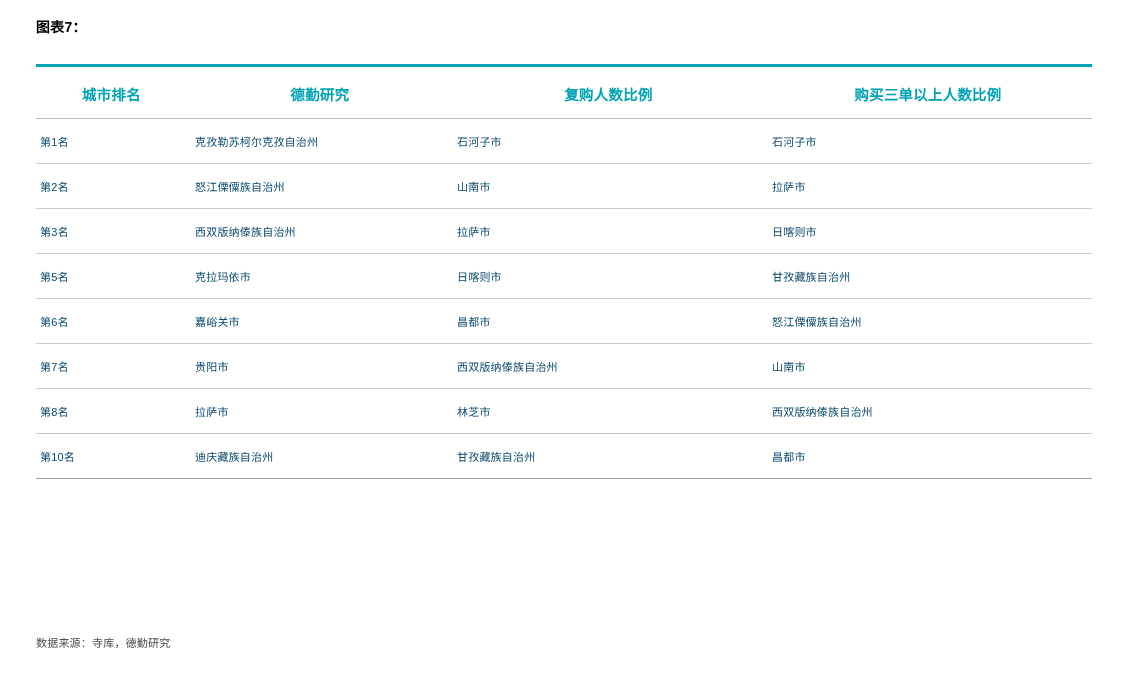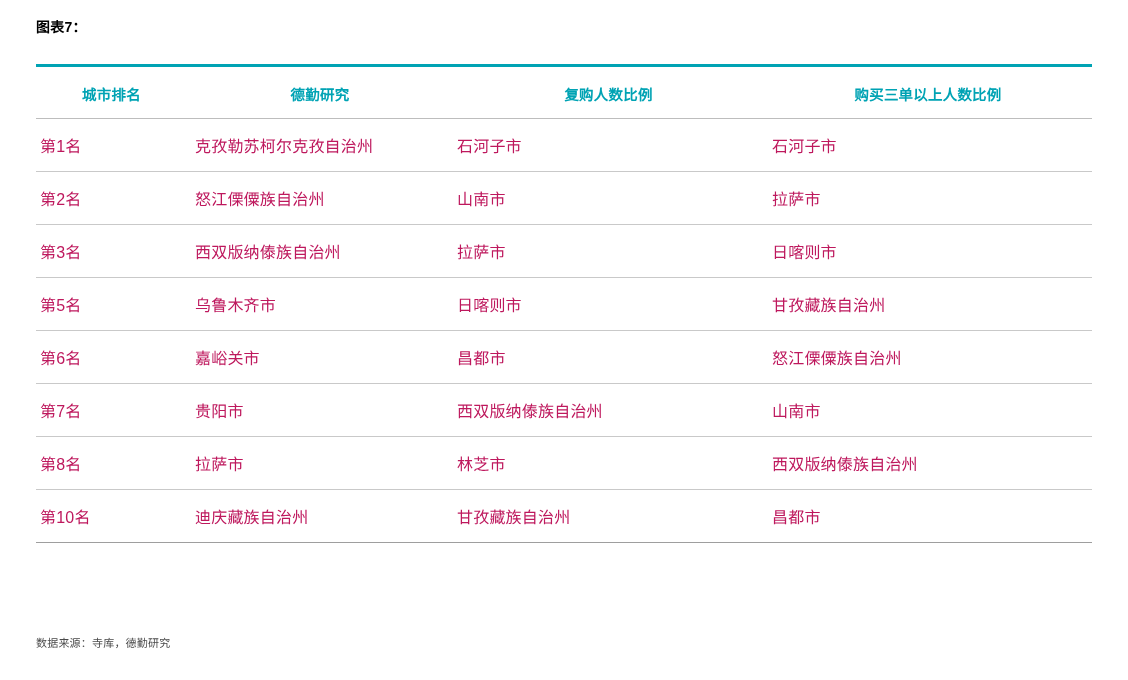--- a/index.html
+++ b/index.html
@@ -47,22 +47,22 @@
   table.data-table thead th {
     text-align: center;
     font-size: 14.5px;
     font-weight: bold;
     color: #00a3b4;
     padding: 16px 8px 14px 4px;
     vertical-align: middle;
     letter-spacing: 0.2px;
   }
   table.data-table tbody td {
-    font-size: 16px;
-    color: #be185d;
+    font-size: 11px;
+    color: #0c4a6e;
     padding: 14px 8px 14px 4px;
     vertical-align: middle;
     border-bottom: 1px solid #c9c9c9;
     letter-spacing: 0.2px;
     white-space: nowrap;
   }
   table.data-table tbody tr:last-child td {
     border-bottom: 1px solid #9e9e9e;
   }
   .col-rank  { width: 155px; }
@@ -115,21 +115,21 @@
           <td>拉萨市</td>
         </tr>
         <tr>
           <td>第3名</td>
           <td>西双版纳傣族自治州</td>
           <td>拉萨市</td>
           <td>日喀则市</td>
         </tr>
         <tr>
           <td>第5名</td>
-          <td>乌鲁木齐市</td>
+          <td>克拉玛依市</td>
           <td>日喀则市</td>
           <td>甘孜藏族自治州</td>
         </tr>
         <tr>
           <td>第6名</td>
           <td>嘉峪关市</td>
           <td>昌都市</td>
           <td>怒江傈僳族自治州</td>
         </tr>
         <tr>

